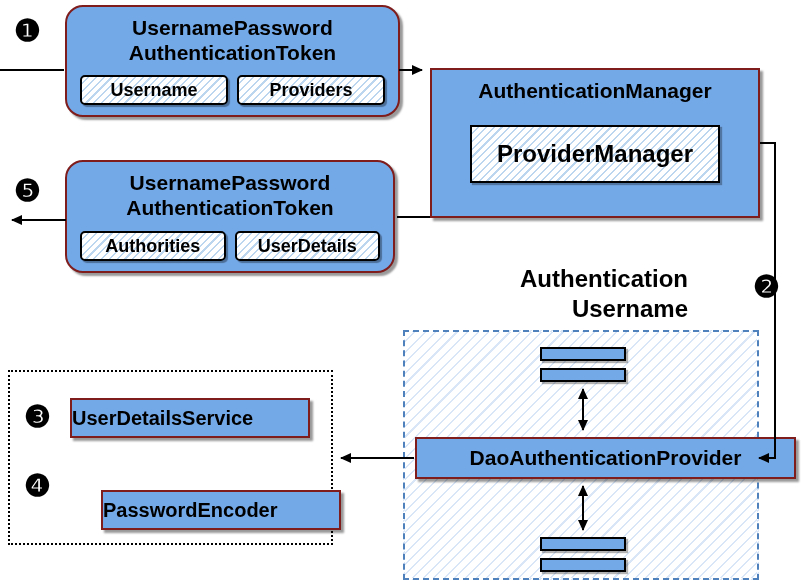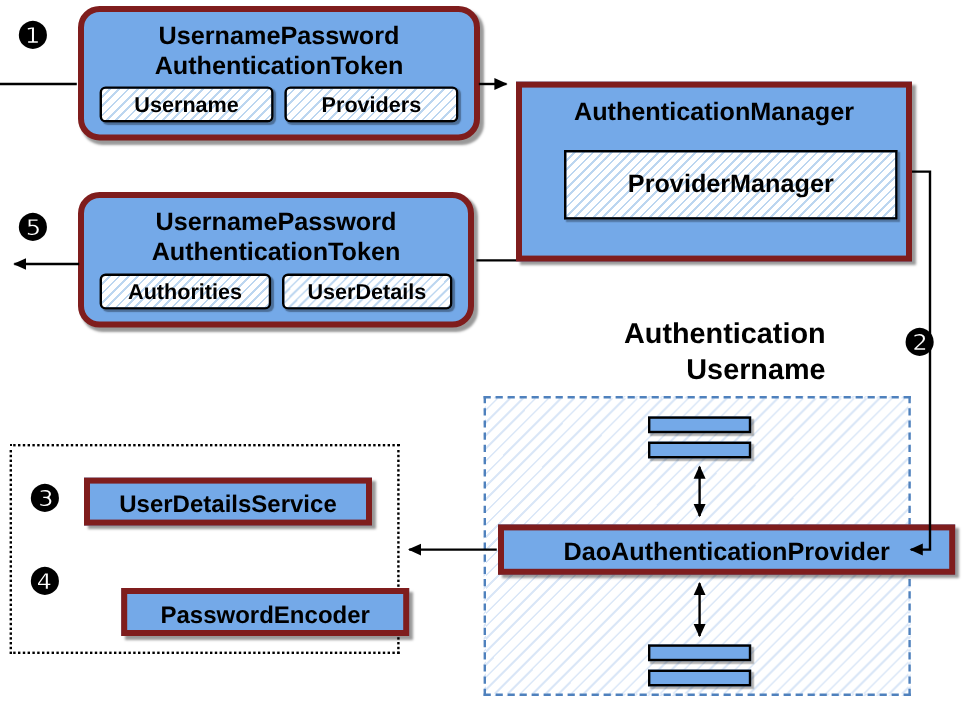--- a/index.html
+++ b/index.html
@@ -1,51 +1,51 @@
 <!DOCTYPE html>
 <html style="--node-fill: #74a9e8; --hatch-line: #bcd6f0; --dashed-border: #4f81bd; --line-color: #000000;"><head>
 <meta charset="utf-8">
 <style>
   html,body{margin:0;padding:0;background:#fff;}
   body{font-family:"Liberation Sans", sans-serif;font-weight:bold;color:#000;}
   .canvas{position:relative;width:803px;height:584px;background:#fff;overflow:hidden;}
   .connectors{position:absolute;left:0;top:0;z-index:10;pointer-events:none;}
   .line{stroke:#000;stroke-width:2;fill:none;}
 
-  .node{position:absolute;background:var(--node-fill,#74a9e8);border:5px solid #7f1d1d;
+  .node{position:absolute;background:var(--node-fill,#74a9e8);border:2px solid #7f1d1d;
         box-shadow:3px 3px 2px rgba(0,0,0,.40);box-sizing:border-box;z-index:3;}
   .rounded{border-radius:18px;}
   .node-title{text-align:center;font-size:21px;line-height:1.18;padding-top:9px;}
   .fields{position:absolute;left:13px;right:13px;bottom:10px;display:flex;gap:9px;margin-top:40px;}
   .field{flex:1;height:30px;border:2px solid #000;border-radius:5px;
          background:repeating-linear-gradient(135deg,#fff 0 4px,var(--hatch-line,#bcd6f0) 4px 5.5px);
          text-align:center;font-size:18px;line-height:26px;
          box-shadow:2px 2px 1px rgba(0,0,0,.35);box-sizing:border-box;}
 
   #token1{left:65px;top:5px;width:335px;height:112px;}
   #authmgr{left:430px;top:68px;width:330px;height:150px;}
-  #provmgr{position:absolute;left:470px;top:125px;width:278px;height:58px;border:2px solid #000;
+  #provmgr{position:absolute;left:470px;top:125px;width:250px;height:58px;border:2px solid #000;
            background:repeating-linear-gradient(135deg,#fff 0 4px,var(--hatch-line,#bcd6f0) 4px 5.5px);
-           text-align:center;font-size:21px;line-height:54px;z-index:4;box-sizing:border-box;
+           text-align:center;font-size:24px;line-height:54px;z-index:4;box-sizing:border-box;
            box-shadow:2px 2px 1px rgba(0,0,0,.30);}
   #token5{left:65px;top:160px;width:330px;height:113px;}
 
   #provider-area{position:absolute;left:403px;top:330px;width:356px;height:250px;
                  border:2px dashed var(--dashed-border,#4f81bd);
                  background:repeating-linear-gradient(135deg,#fff 0 6px,#d9e6f7 6px 7.5px);
                  z-index:1;box-sizing:border-box;}
   .bar{position:absolute;width:86px;height:14px;background:var(--node-fill,#74a9e8);
        border:2px solid #000;box-sizing:border-box;z-index:3;box-shadow:2px 2px 1px rgba(0,0,0,.30);}
   #bar1{left:540px;top:347px;} #bar2{left:540px;top:368px;}
   #bar3{left:540px;top:537px;} #bar4{left:540px;top:558px;}
   #dao{left:415px;top:437px;width:381px;height:42px;font-size:21px;line-height:38px;text-align:center;}
 
   #services-area{position:absolute;left:8px;top:370px;width:325px;height:175px;
                  border:2px dotted #000;z-index:1;box-sizing:border-box;background:transparent;}
-  .service{position:absolute;left:70px;width:240px;height:40px;font-size:20px;line-height:36px;text-align:center;}
+  .service{position:absolute;left:70px;width:240px;height:40px;font-size:20px;line-height:36px;}
   #uds{top:398px;} #pe{top:490px;margin-left:31px;}
 
   #providers-label{position:absolute;left:468px;top:264px;width:220px;text-align:right;
                    font-size:24px;line-height:1.25;z-index:2;}
   .badge{position:absolute;font-size:30px;line-height:1;z-index:12;color:#000;}
   #b1{left:14px;top:16px;} #b5{left:14px;top:176px;} #b2{left:753px;top:272px;}
   #b3{left:24px;top:402px;} #b4{left:24px;top:471px;}
 </style>
 </head>
 <body>

